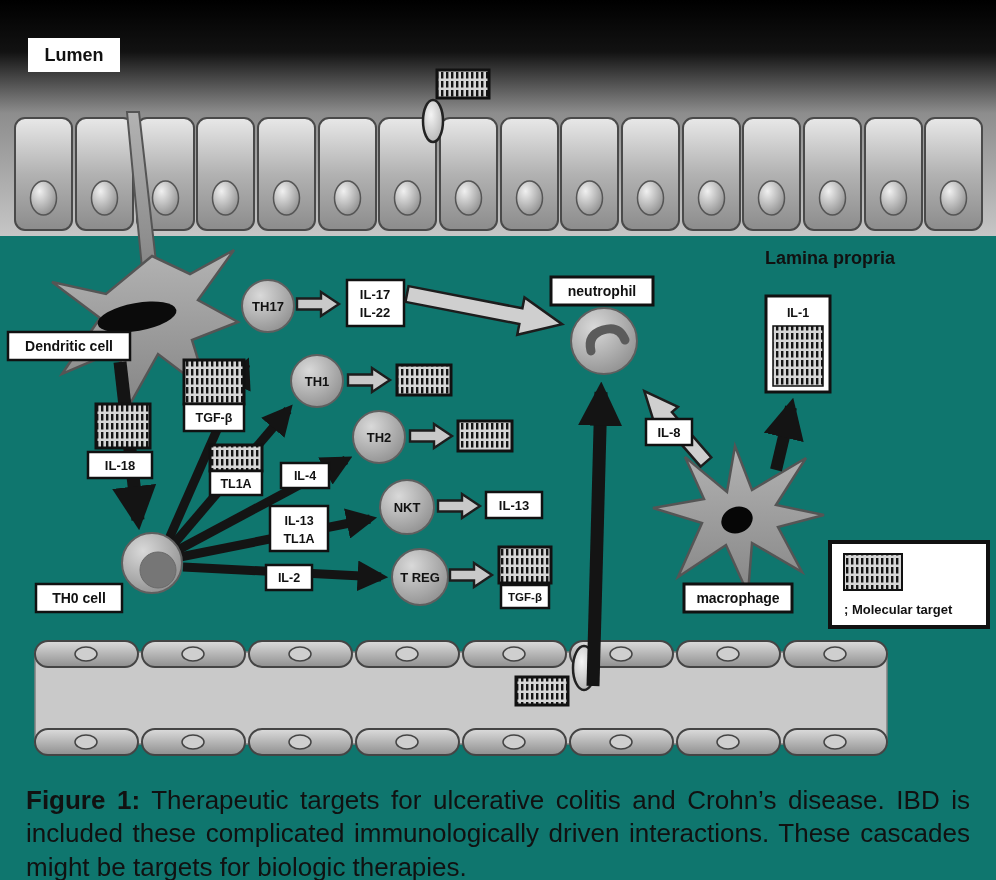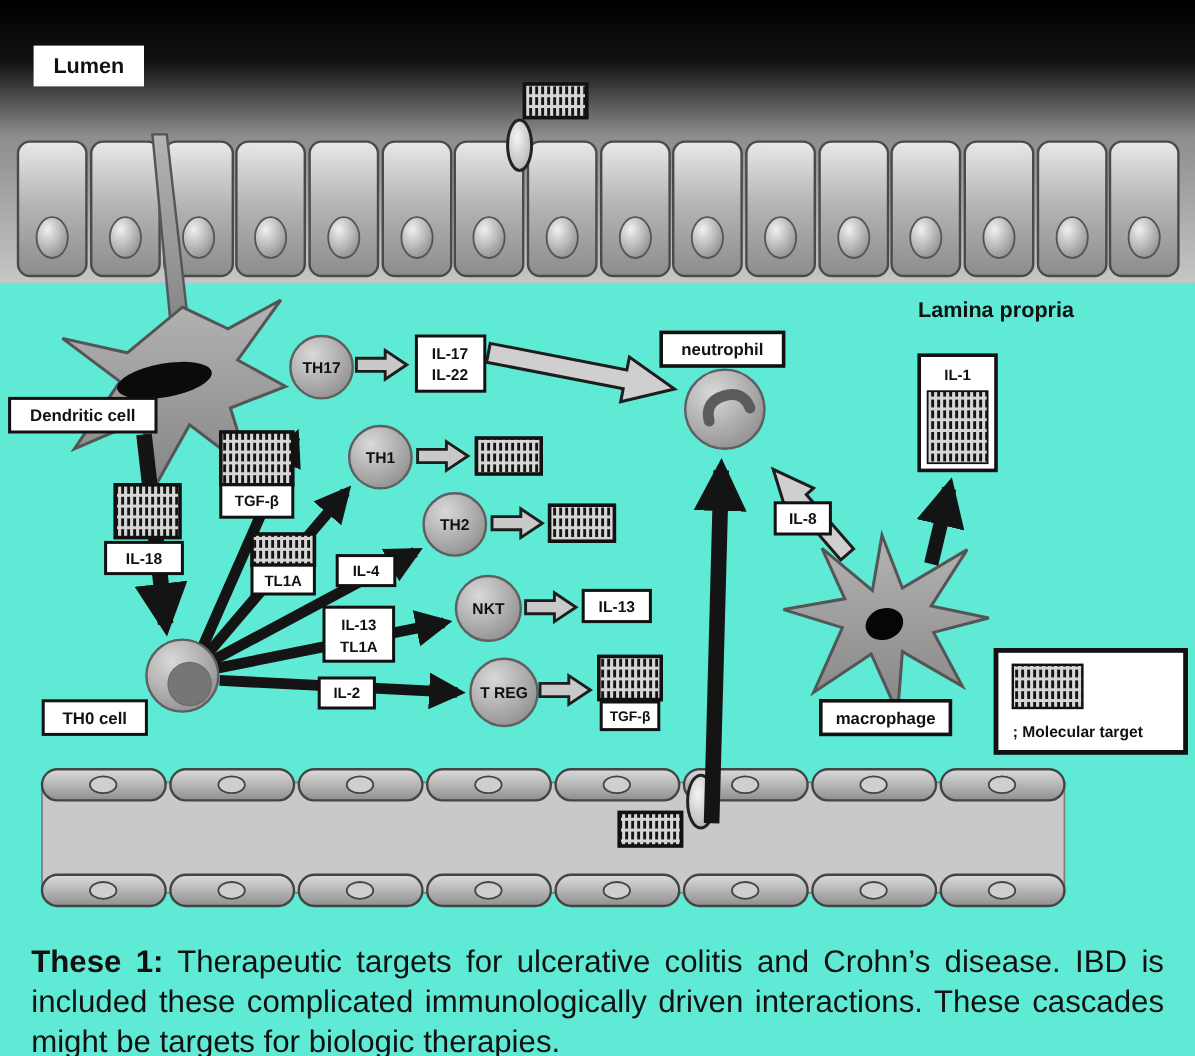--- a/index.html
+++ b/index.html
@@ -1,16 +1,16 @@
 <!DOCTYPE html>
 <html><head>
 <meta charset="utf-8">
 <style>
   html,body{margin:0;padding:0;background:#fff;}
-  .figure-wrap{width:996px;height:880px;background:#5eead4;position:relative;overflow:hidden;}
+  .figure-wrap{width:996px;height:880px;background:#0f766e;position:relative;overflow:hidden;}
   svg text{font-family:"Liberation Sans",sans-serif;font-weight:bold;fill:#111;}
   .t18{font-size:18px}
   .t14{font-size:14px}
   .t13{font-size:13px}
   .t12{font-size:12.5px}
   .t11{font-size:11.5px}
   .whitebox{fill:#ffffff;stroke:#111;stroke-width:2.5}
   .whitebox3{fill:#ffffff;stroke:#111;stroke-width:3}
   .hatchbox{fill:url(#hatch);stroke:#111;stroke-width:3}
   .sphere{fill:url(#sphereGrad);stroke:#5f5f5f;stroke-width:2}
@@ -279,16 +279,16 @@
 
   <g>
     <rect x="830" y="542" width="158" height="85" fill="#ffffff" stroke="#111" stroke-width="4"></rect>
     <rect x="844" y="554" width="58" height="36" fill="url(#hatch)" stroke="#111" stroke-width="2"></rect>
     <text x="844" y="614" class="t13">; Molecular target</text>
   </g>
 </svg>
 
 
 <div class="caption">
-  <span class="bold">These 1:</span>
+  <span class="bold">Figure 1:</span>
   <span>Therapeutic targets for ulcerative colitis and Crohn’s disease. IBD is included these complicated immunologically driven interactions. These cascades might be targets for biologic therapies.</span>
 </div>
 </div>
 
 </body></html>

